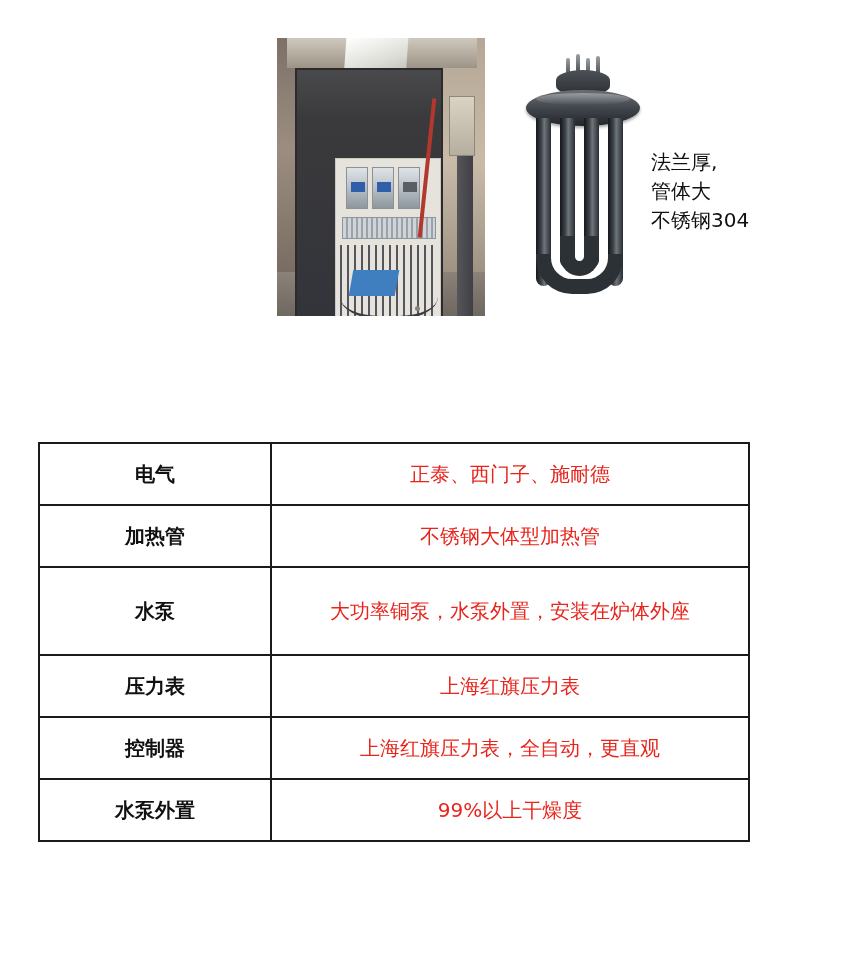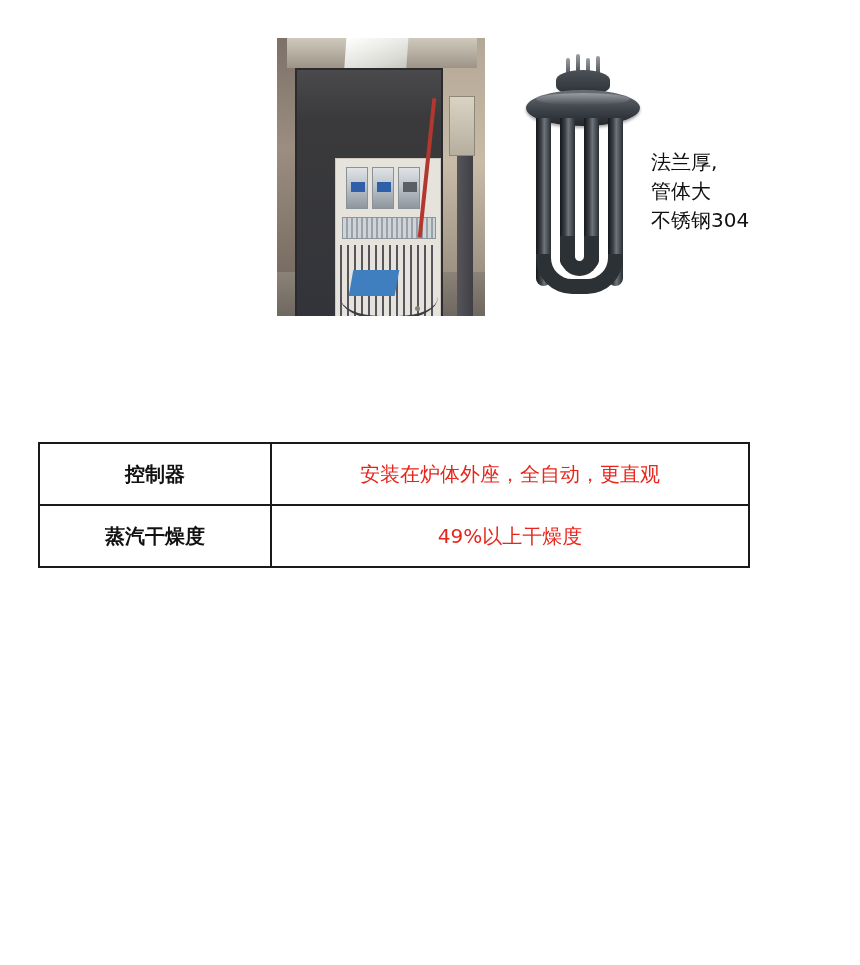--- a/index.html
+++ b/index.html
@@ -259,21 +259,37 @@
   </div>
 
   <div class="heater-caption">法兰厚,
 管体大
 不锈钢304</div>
 </div>
 
 <table class="spec-table">
   <tbody>
       <tr class="row-1">
+        <td class="label">电气</td>
+        <td class="value">正泰、西门子、施耐德</td>
+      </tr>
+      <tr class="row-1">
+        <td class="label">加热管</td>
+        <td class="value">不锈钢大体型加热管</td>
+      </tr>
+      <tr class="row-tall">
+        <td class="label">水泵</td>
+        <td class="value">大功率铜泵，水泵外置，安装在炉体外座</td>
+      </tr>
+      <tr class="row-1">
+        <td class="label">压力表</td>
+        <td class="value">上海红旗压力表</td>
+      </tr>
+      <tr class="row-1">
         <td class="label">控制器</td>
-        <td class="value">安装在炉体外座，全自动，更直观</td>
-      </tr>
-      <tr class="row-1">
-        <td class="label">蒸汽干燥度</td>
-        <td class="value">49%以上干燥度</td>
+        <td class="value">上海红旗压力表，全自动，更直观</td>
+      </tr>
+      <tr class="row-1">
+        <td class="label">水泵外置</td>
+        <td class="value">99%以上干燥度</td>
       </tr>
     </tbody>
 </table>
 
 </body></html>

